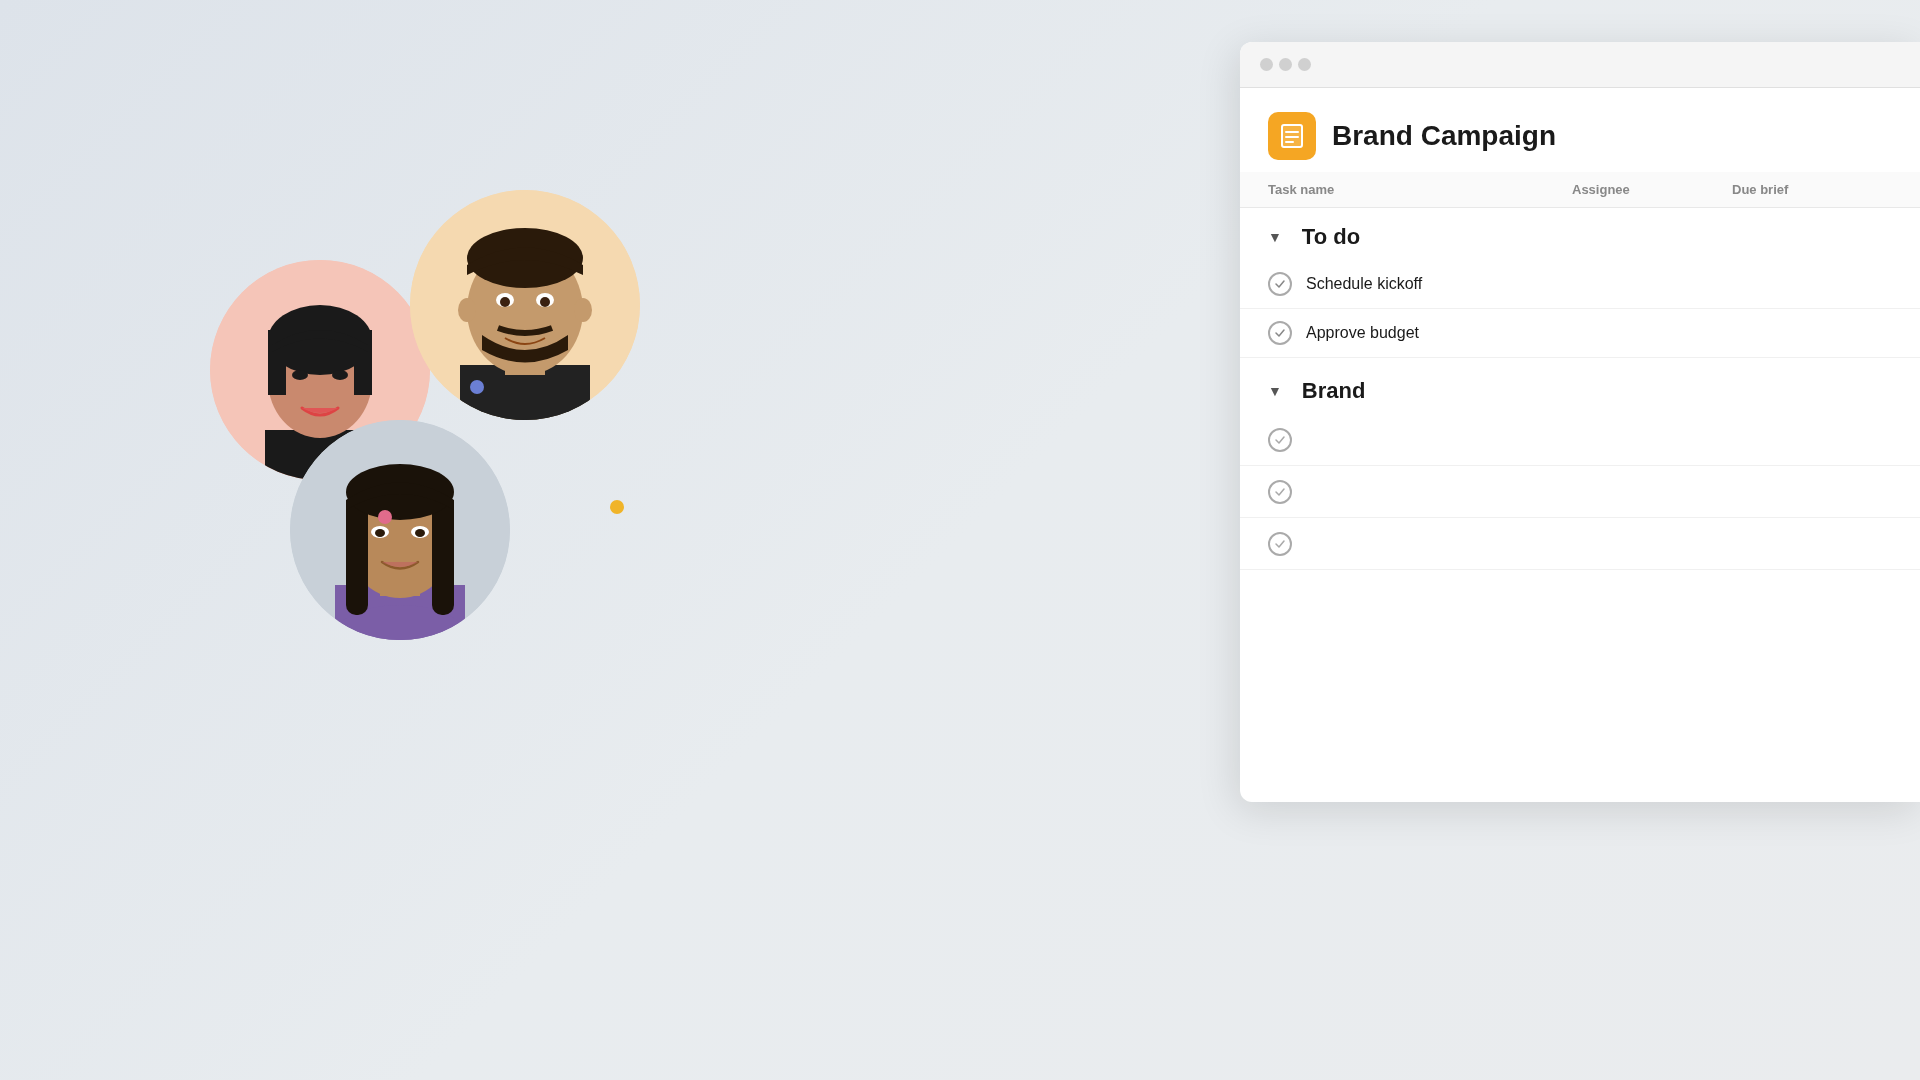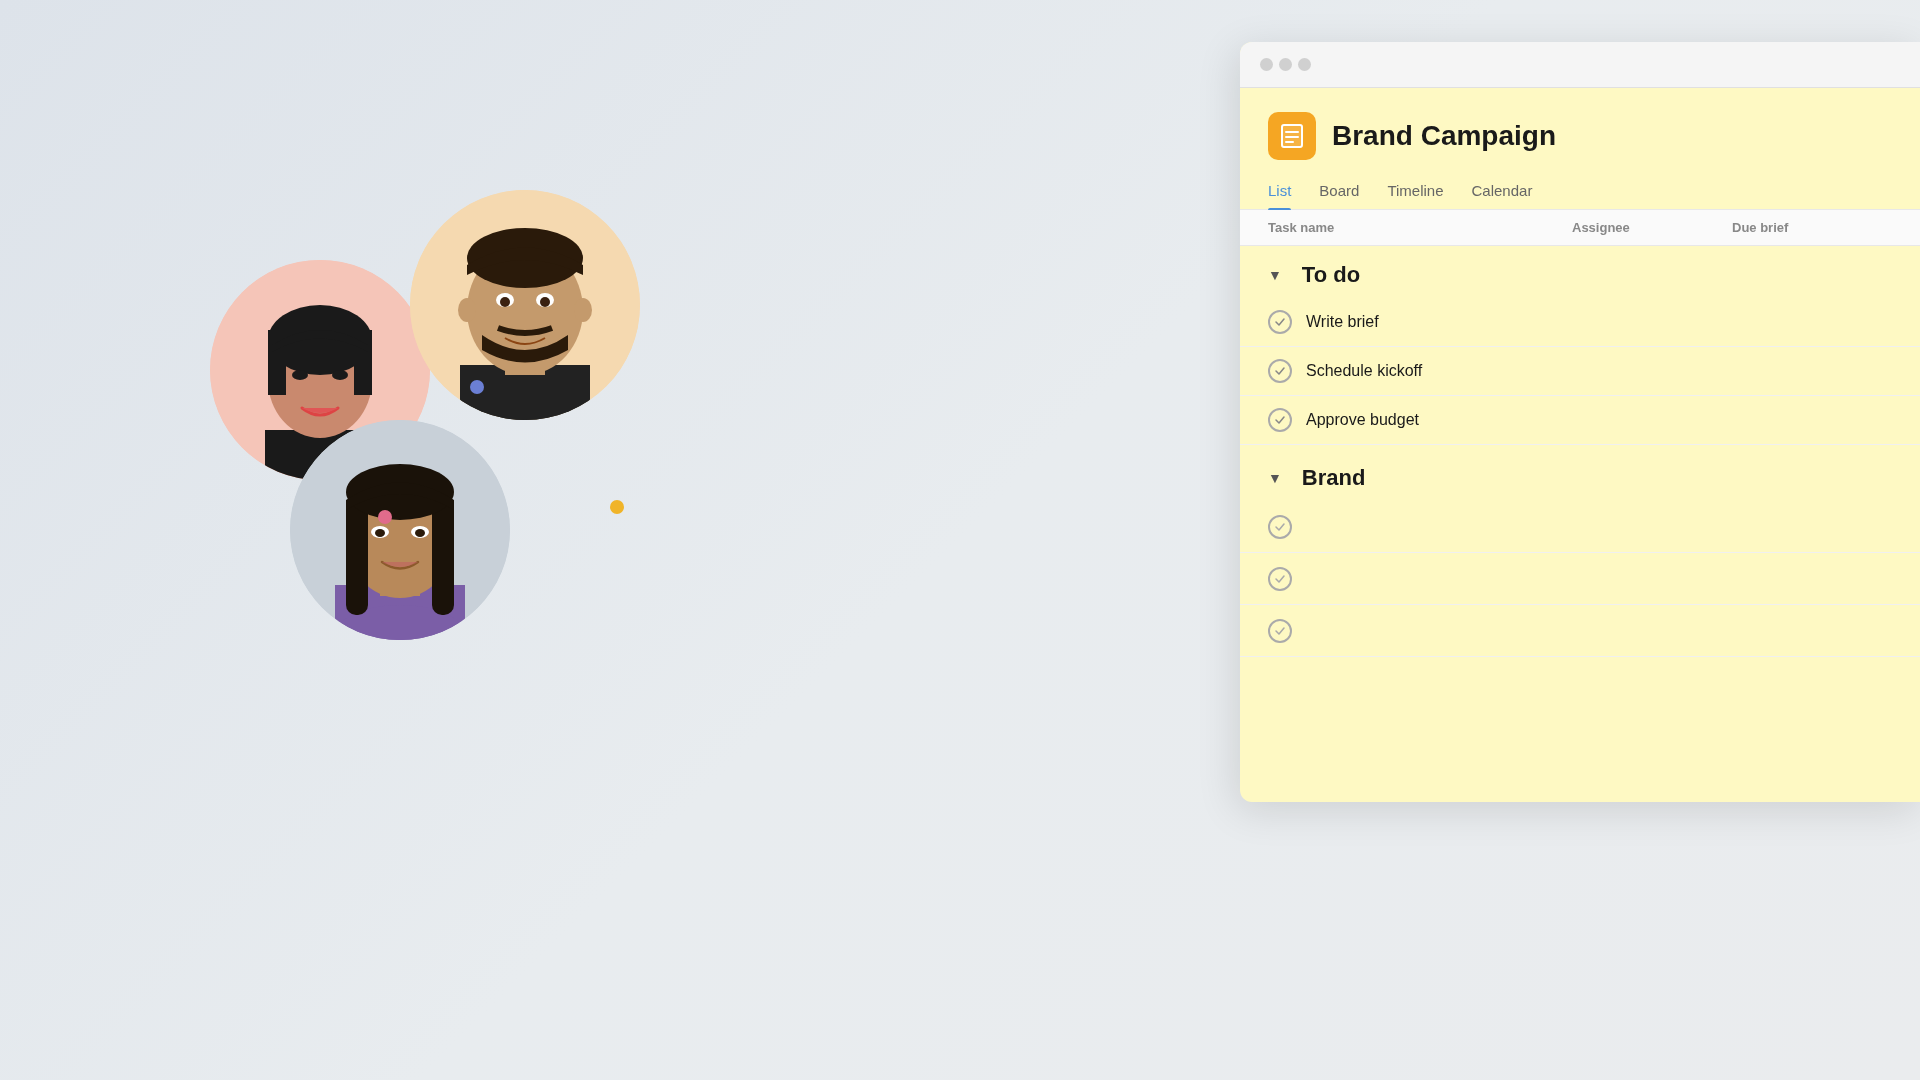--- a/index.html
+++ b/index.html
@@ -91,21 +91,21 @@
       top: 320px;
     }
 
     
     .app-window {
       position: absolute;
       right: 0;
       top: 42px;
       width: 680px;
       height: 760px;
-      background: #fef9c3;
+      background: #ffffff;
       border-radius: 12px 0 0 12px;
       box-shadow: -4px 8px 40px rgba(0,0,0,0.12);
       overflow: hidden;
     }
 
     
     .title-bar {
       display: flex;
       align-items: center;
       padding: 16px 20px;
@@ -379,51 +379,33 @@
         <rect x="3" y="2" width="20" height="22" rx="2" ry="2" fill="none" stroke="white" stroke-width="2"></rect>
         <rect x="3" y="2" width="20" height="22" rx="2" ry="2" fill="rgba(255,255,255,0.15)"></rect>
         <line x1="7" y1="9" x2="19" y2="9" stroke="white" stroke-width="2" stroke-linecap="round"></line>
         <line x1="7" y1="14" x2="19" y2="14" stroke="white" stroke-width="2" stroke-linecap="round"></line>
         <line x1="7" y1="19" x2="14" y2="19" stroke="white" stroke-width="2" stroke-linecap="round"></line>
       </svg>
     </div>
     <span class="app-title">Brand Campaign</span>
   </div>
 
-  <div class="tabs">
-    <div class="tab active">List</div>
-    <div class="tab">Board</div>
-    <div class="tab">Timeline</div>
-    <div class="tab">Calendar</div>
-  </div>
 
   <div class="table-header">
     <div class="table-header-cell">Task name</div>
     <div class="table-header-cell">Assignee</div>
     <div class="table-header-cell">Due brief</div>
   </div>
 
   <div class="section">
     <div class="section-header">
       <span class="chevron-down">▼</span>
       <span class="section-title">To do</span>
     </div>
 
-    <div class="task-row">
-      <div class="task-name-cell">
-        <div class="check-icon">
-          <svg viewBox="0 0 12 12" fill="none">
-            <polyline points="2,6 5,9 10,3" stroke="#888" stroke-width="1.5" stroke-linecap="round" stroke-linejoin="round"></polyline>
-          </svg>
-        </div>
-        <span class="task-name">Write brief</span>
-      </div>
-      <div></div>
-      <div></div>
-    </div>
 
     <div class="task-row">
       <div class="task-name-cell">
         <div class="check-icon">
           <svg viewBox="0 0 12 12" fill="none">
             <polyline points="2,6 5,9 10,3" stroke="#888" stroke-width="1.5" stroke-linecap="round" stroke-linejoin="round"></polyline>
           </svg>
         </div>
         <span class="task-name">Schedule kickoff</span>
       </div>

